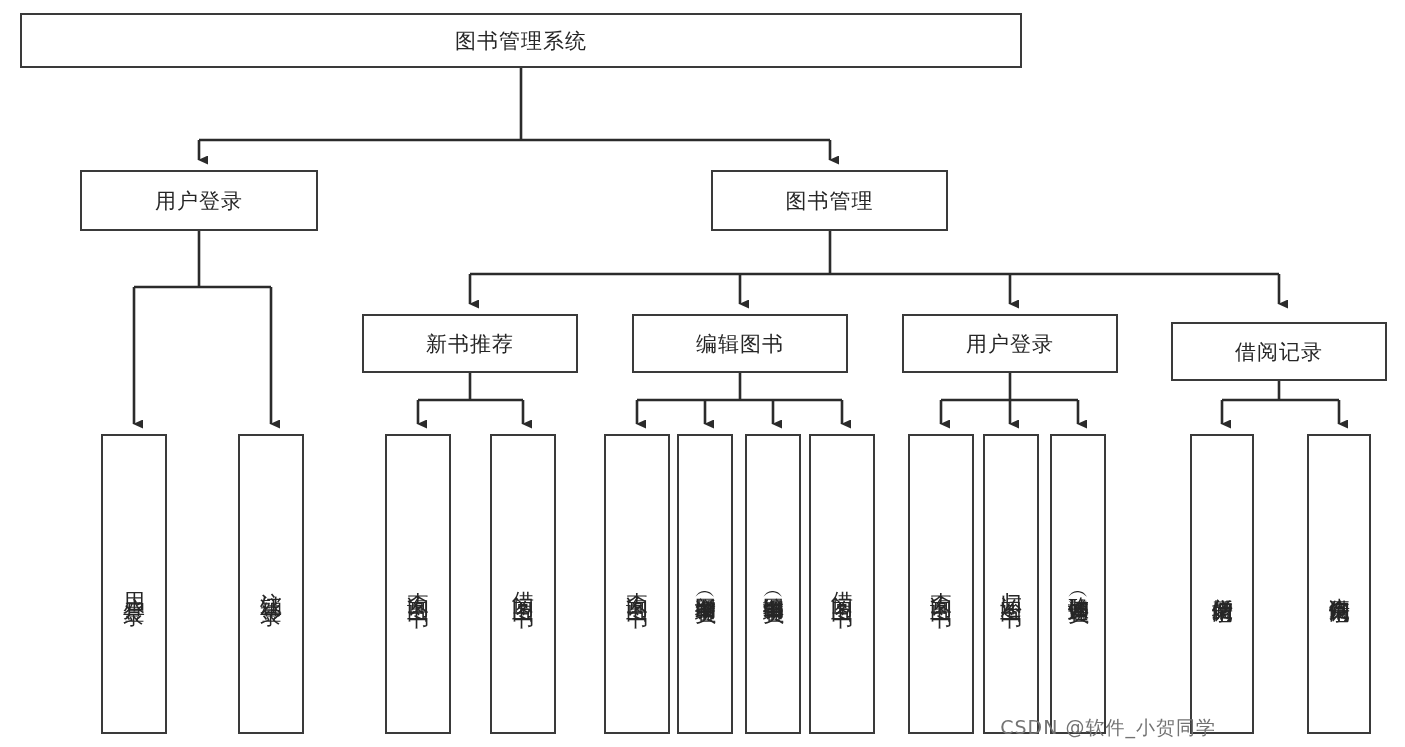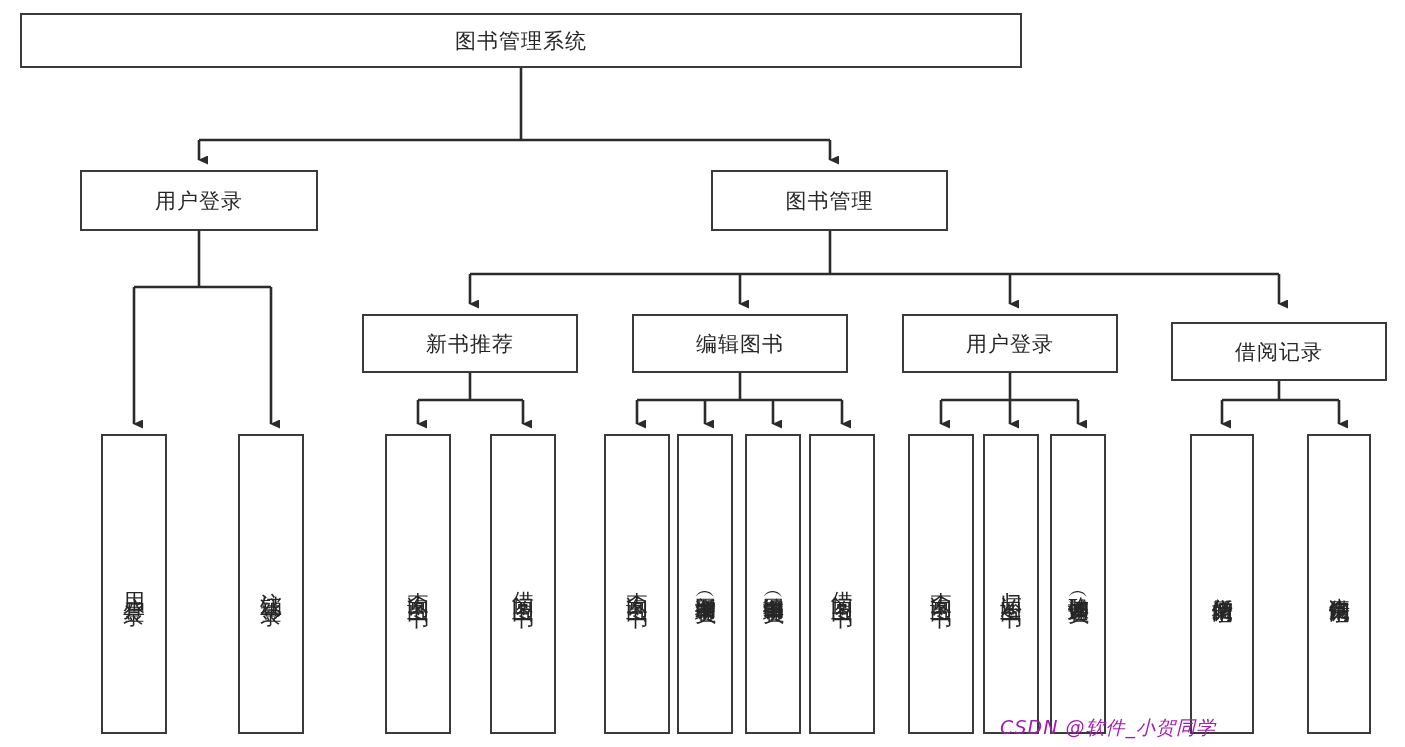--- a/index.html
+++ b/index.html
@@ -9,21 +9,21 @@
   svg.edges{position:absolute;left:0;top:0;width:1405px;height:747px;pointer-events:none;}
   .node{position:absolute;box-sizing:border-box;background:#ffffff;
         border:2.5px solid #3a3a3a;display:flex;align-items:center;
         justify-content:center;color:#262626;}
   .node.h{font-size:21px;letter-spacing:1px;}
   .node.v{writing-mode:vertical-rl;text-orientation:upright;
           font-size:22px;letter-spacing:5px;line-height:1.1;
           padding-top:6px;padding-bottom:6px;}
   .node.v.tight{letter-spacing:1px;font-size:21px;}
   .watermark{position:absolute;right:6px;bottom:6px;font-size:19px;
-             color:#a21caf;letter-spacing:1px;white-space:nowrap;font-style:italic;}
+             color:#737373;letter-spacing:1px;white-space:nowrap;}
 </style>
 </head>
 <body>
 
 <div id="diagram">
 
   <svg class="edges" viewBox="0 0 1405 747" xmlns="http://www.w3.org/2000/svg">
     <defs>
       <marker id="ah" markerWidth="9" markerHeight="10" refX="4.5" refY="9" orient="auto" markerUnits="userSpaceOnUse">
         <path d="M0,0 L9,0 L4.5,10 Z" fill="#2b2b2b"></path>

